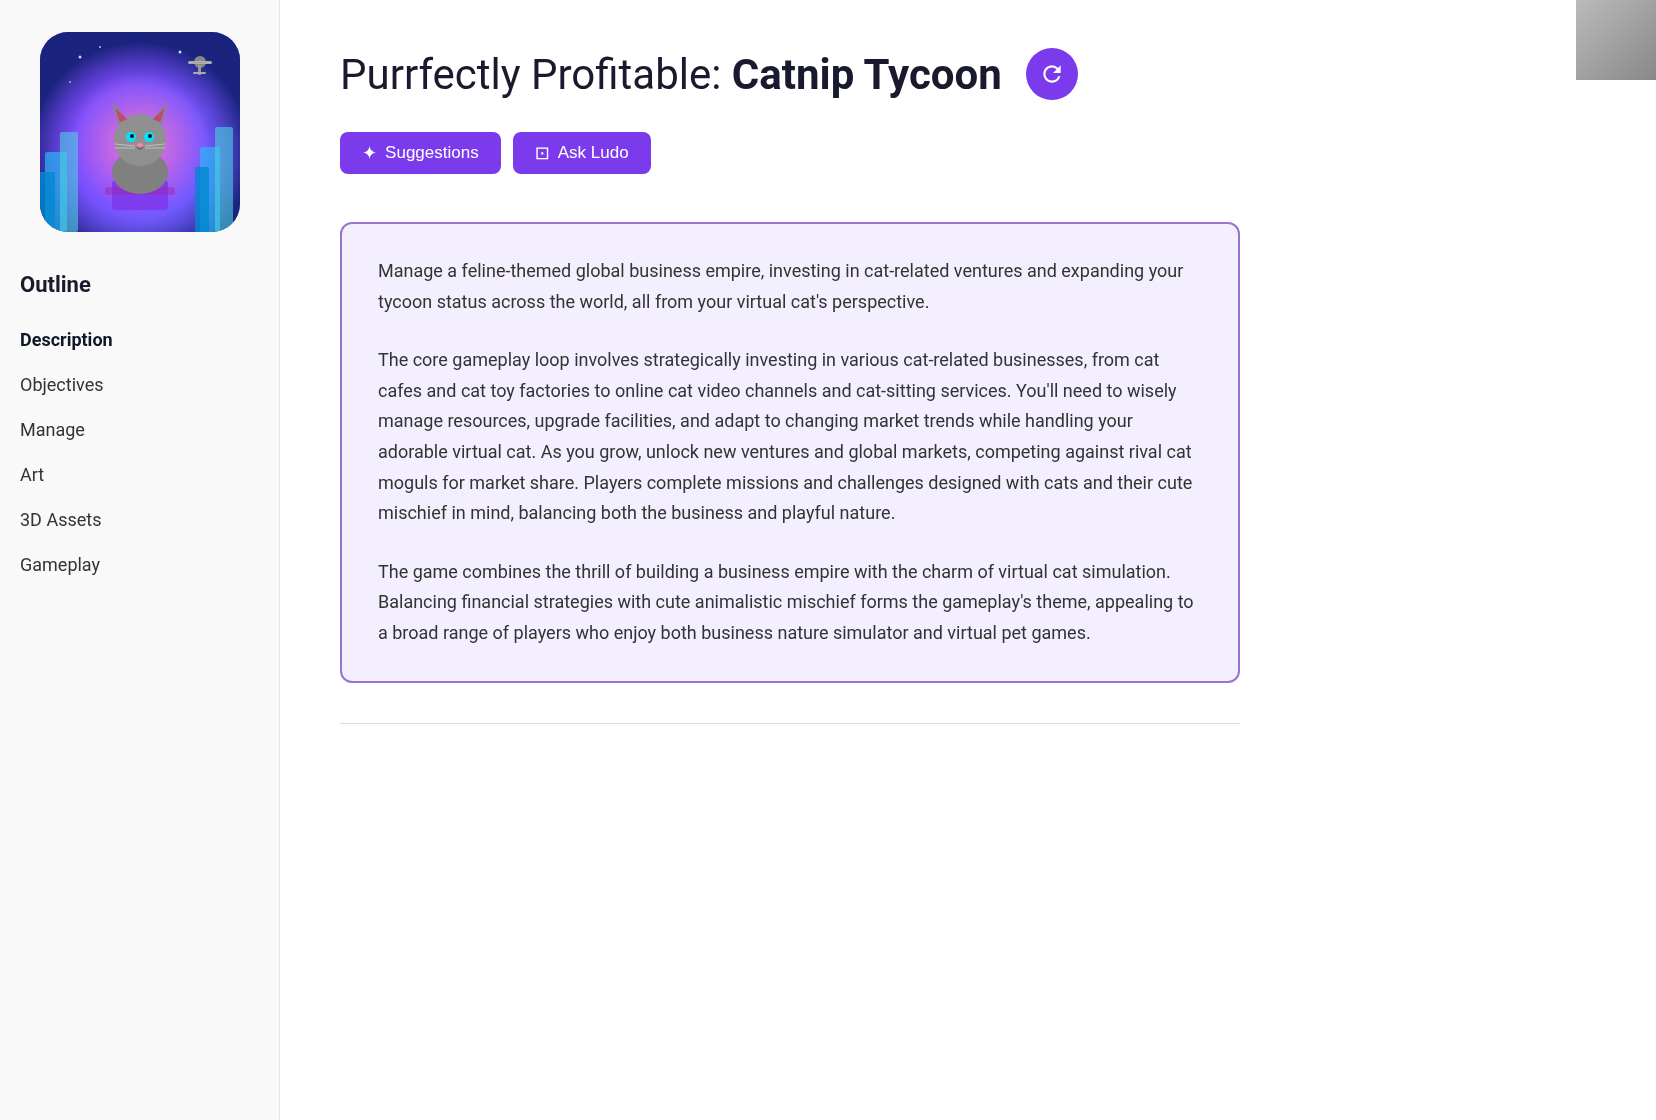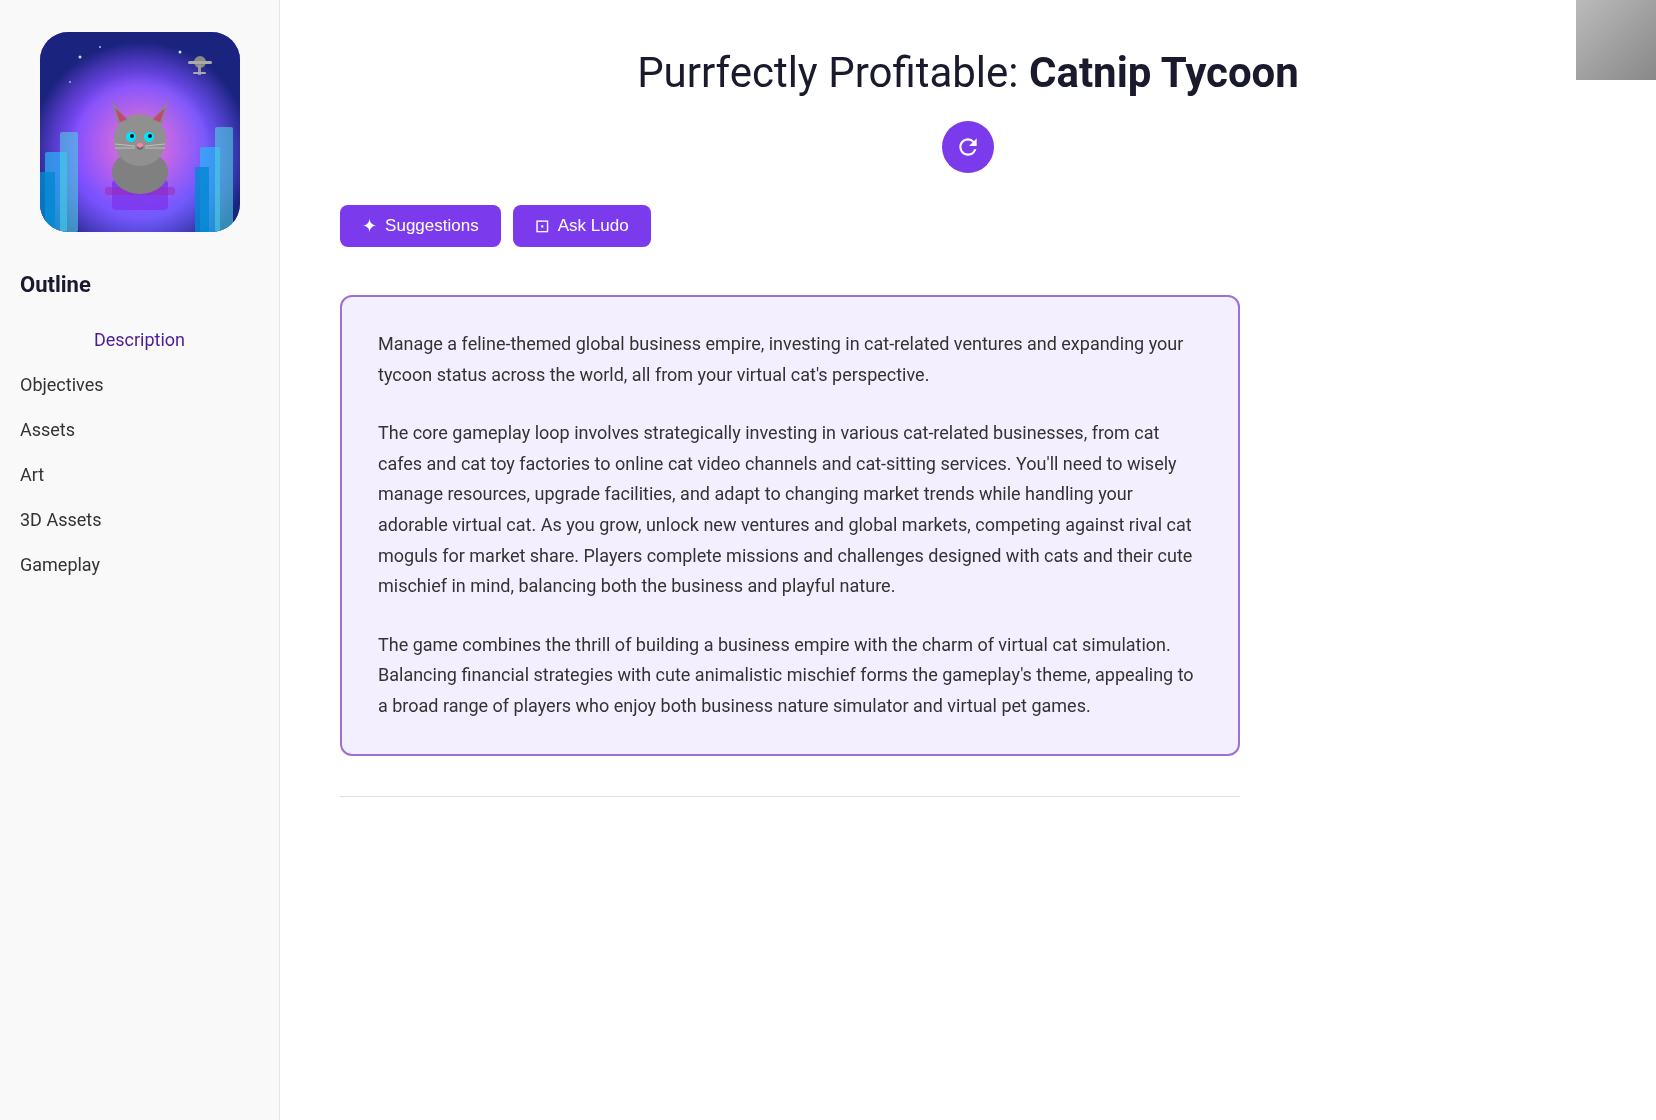--- a/index.html
+++ b/index.html
@@ -65,38 +65,36 @@
       width: 100%;
       padding: 12px 8px;
       font-size: 18px;
       color: #333;
       cursor: pointer;
       border-radius: 8px;
       transition: background 0.15s;
     }
 
     .sidebar-item.active {
-      color: #4c1d95;
-      font-weight: 400;
-      text-align: center;
+      color: #0f172a;
+      font-weight: 700;
     }
 
     
     .main-content {
       flex: 1;
       padding: 48px 60px;
       overflow-y: auto;
     }
 
     .page-header {
       display: flex;
       align-items: center;
       gap: 24px;
       margin-bottom: 32px;
-      flex-direction: column;
     }
 
     .page-title {
       font-size: 42px;
       font-weight: 400;
       color: #1a1a2e;
     }
 
     .page-title strong {
       font-weight: 700;
@@ -266,21 +264,21 @@
   <nav class="sidebar-nav">
     <div class="sidebar-section-title">Outline</div>
 
     <div class="sidebar-item active">
       <span>Description</span>
     </div>
     <div class="sidebar-item">
       <span>Objectives</span>
     </div>
     <div class="sidebar-item">
-      <span>Assets</span>
+      <span>Manage</span>
     </div>
     <div class="sidebar-item">
       <span>Art</span>
     </div>
     <div class="sidebar-item">
       <span>3D Assets</span>
     </div>
     <div class="sidebar-item">
       <span>Gameplay</span>
     </div>

